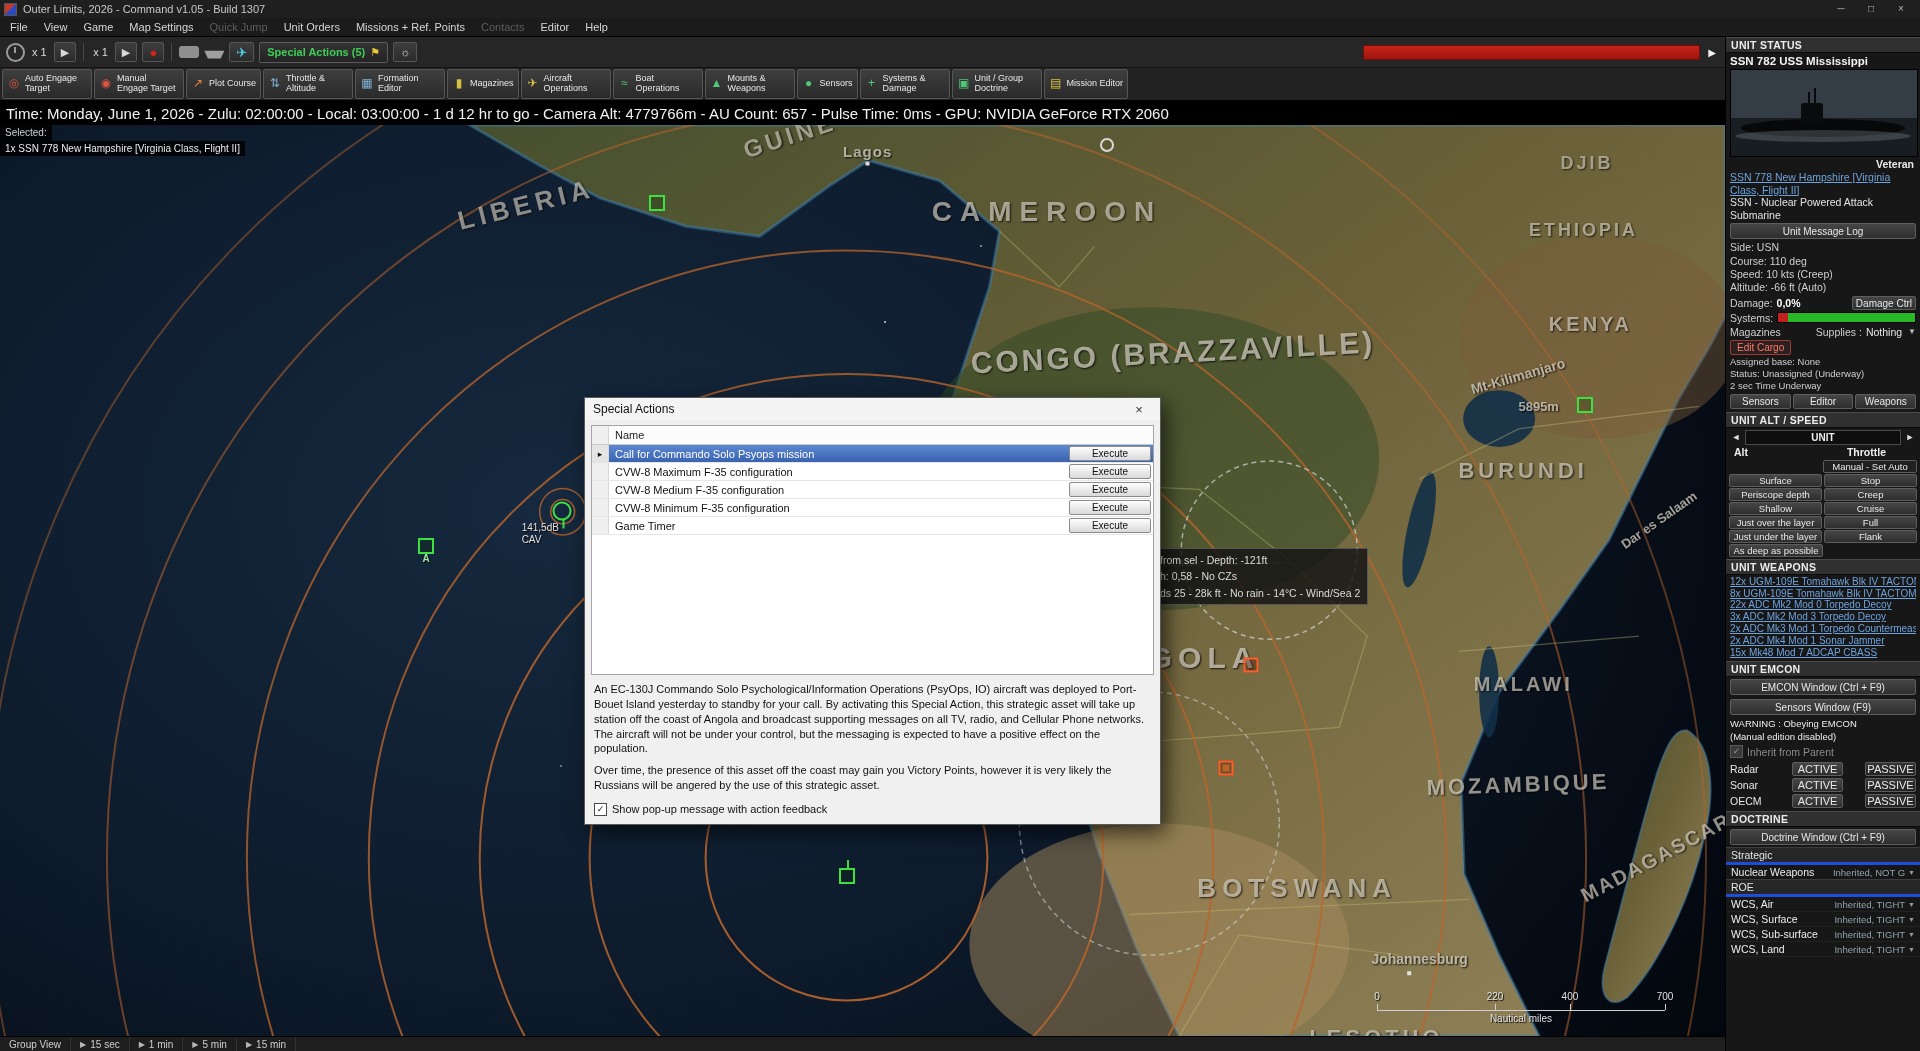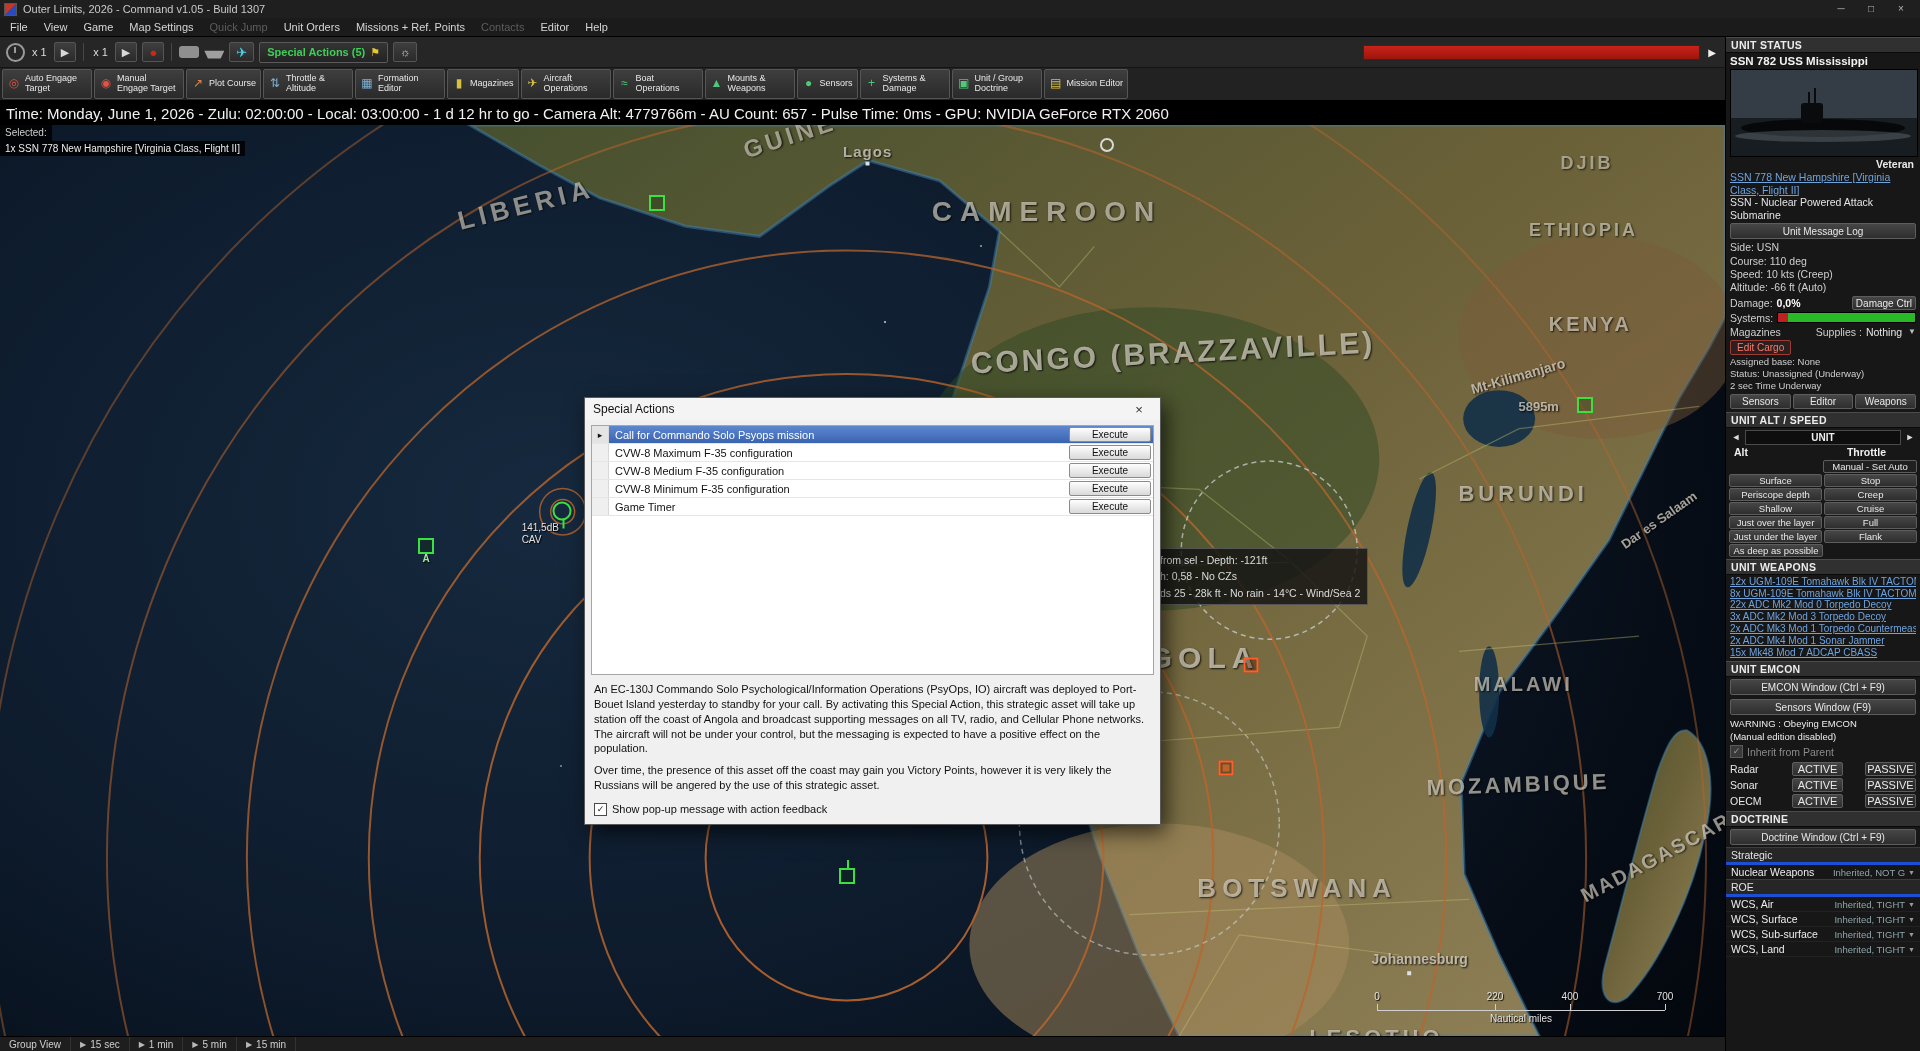--- a/index.html
+++ b/index.html
@@ -323,21 +323,21 @@
           <div class="map-label" style="left: 45.8%; top: 1.2%; font-size: 24px; letter-spacing: 4px; opacity: 0.75; transform: translate(-50%, -50%) rotate(-18deg);">GUINE</div>
           <div class="map-label" style="left: 50.3%; top: 2.8%; font-size: 15px; letter-spacing: 1px; opacity: 0.9; transform: translate(-50%, -50%) rotate(0deg);">Lagos</div>
           <div class="map-label" style="left: 30.5%; top: 8.8%; font-size: 26px; letter-spacing: 5px; opacity: 0.75; transform: translate(-50%, -50%) rotate(-14deg);">LIBERIA</div>
           <div class="map-label" style="left: 60.7%; top: 9.5%; font-size: 28px; letter-spacing: 8px; opacity: 0.8; transform: translate(-50%, -50%) rotate(0deg);">CAMEROON</div>
           <div class="map-label" style="left: 92%; top: 4.2%; font-size: 18px; letter-spacing: 3px; opacity: 0.7; transform: translate(-50%, -50%) rotate(0deg);">DJIB</div>
           <div class="map-label" style="left: 91.8%; top: 11.5%; font-size: 18px; letter-spacing: 3px; opacity: 0.75; transform: translate(-50%, -50%) rotate(0deg);">ETHIOPIA</div>
           <div class="map-label" style="left: 92.2%; top: 21.8%; font-size: 20px; letter-spacing: 3px; opacity: 0.8; transform: translate(-50%, -50%) rotate(0deg);">KENYA</div>
           <div class="map-label" style="left: 68%; top: 25%; font-size: 30px; letter-spacing: 3px; opacity: 0.85; transform: translate(-50%, -50%) rotate(-3deg);">CONGO (BRAZZAVILLE)</div>
           <div class="map-label" style="left: 88%; top: 27.5%; font-size: 14px; letter-spacing: 0px; opacity: 0.9; transform: translate(-50%, -50%) rotate(-16deg);">Mt-Kilimanjaro</div>
           <div class="map-label" style="left: 89.2%; top: 30.8%; font-size: 13px; letter-spacing: 0px; opacity: 0.9; transform: translate(-50%, -50%) rotate(0deg);">5895m</div>
-          <div class="map-label" style="left: 88.3%; top: 38%; font-size: 22px; letter-spacing: 4px; opacity: 0.8; transform: translate(-50%, -50%) rotate(0deg); margin-top: 23px;">BURUNDI</div>
+          <div class="map-label" style="left: 88.3%; top: 38%; font-size: 22px; letter-spacing: 4px; opacity: 0.8; transform: translate(-50%, -50%) rotate(0deg);">BURUNDI</div>
           <div class="map-label" style="left: 96.2%; top: 43.4%; font-size: 13px; letter-spacing: 0px; opacity: 0.9; transform: translate(-50%, -50%) rotate(-35deg);">Dar es Salaam</div>
           <div class="map-label" style="left: 68.2%; top: 58.5%; font-size: 30px; letter-spacing: 6px; opacity: 0.85; transform: translate(-50%, -50%) rotate(0deg);">ANGOLA</div>
           <div class="map-label" style="left: 88.3%; top: 61.4%; font-size: 20px; letter-spacing: 3px; opacity: 0.8; transform: translate(-50%, -50%) rotate(0deg);">MALAWI</div>
           <div class="map-label" style="left: 88%; top: 72.5%; font-size: 22px; letter-spacing: 3px; opacity: 0.8; transform: translate(-50%, -50%) rotate(-2deg);">MOZAMBIQUE</div>
           <div class="map-label" style="left: 96%; top: 80.5%; font-size: 20px; letter-spacing: 2px; opacity: 0.8; transform: translate(-50%, -50%) rotate(-28deg);">MADAGASCAR</div>
           <div class="map-label" style="left: 75.2%; top: 83.8%; font-size: 26px; letter-spacing: 6px; opacity: 0.8; transform: translate(-50%, -50%) rotate(0deg);">BOTSWANA</div>
           <div class="map-label" style="left: 82.3%; top: 91.6%; font-size: 14px; letter-spacing: 0px; opacity: 0.9; transform: translate(-50%, -50%) rotate(0deg);">Johannesburg</div>
           <div class="map-label" style="left: 79.8%; top: 100.2%; font-size: 22px; letter-spacing: 4px; opacity: 0.8; transform: translate(-50%, -50%) rotate(0deg);">LESOTHO</div>
         </div>
       <div class="map-units">
@@ -384,20 +384,25 @@
           </div>
         <div class="scalebar-caption">Nautical miles</div>
       </div>
 
       <div class="dialog">
         <div class="dialog-title">
           <span>Special Actions</span>
           <span class="dialog-close">×</span>
         </div>
         <div class="dialog-list">
+          <div class="dl-header">
+            <div class="dl-gutter"></div>
+            <div class="dl-name">Name</div>
+            <div class="dl-exec"></div>
+          </div>
           <div>
               <div class="dl-row selected">
                 <div class="dl-gutter">▸</div>
                 <div class="dl-name">Call for Commando Solo Psyops mission</div>
                 <div class="dl-exec"><button class="exec-btn">Execute</button></div>
               </div>
               <div class="dl-row">
                 <div class="dl-gutter"></div>
                 <div class="dl-name">CVW-8 Maximum F-35 configuration</div>
                 <div class="dl-exec"><button class="exec-btn">Execute</button></div>

